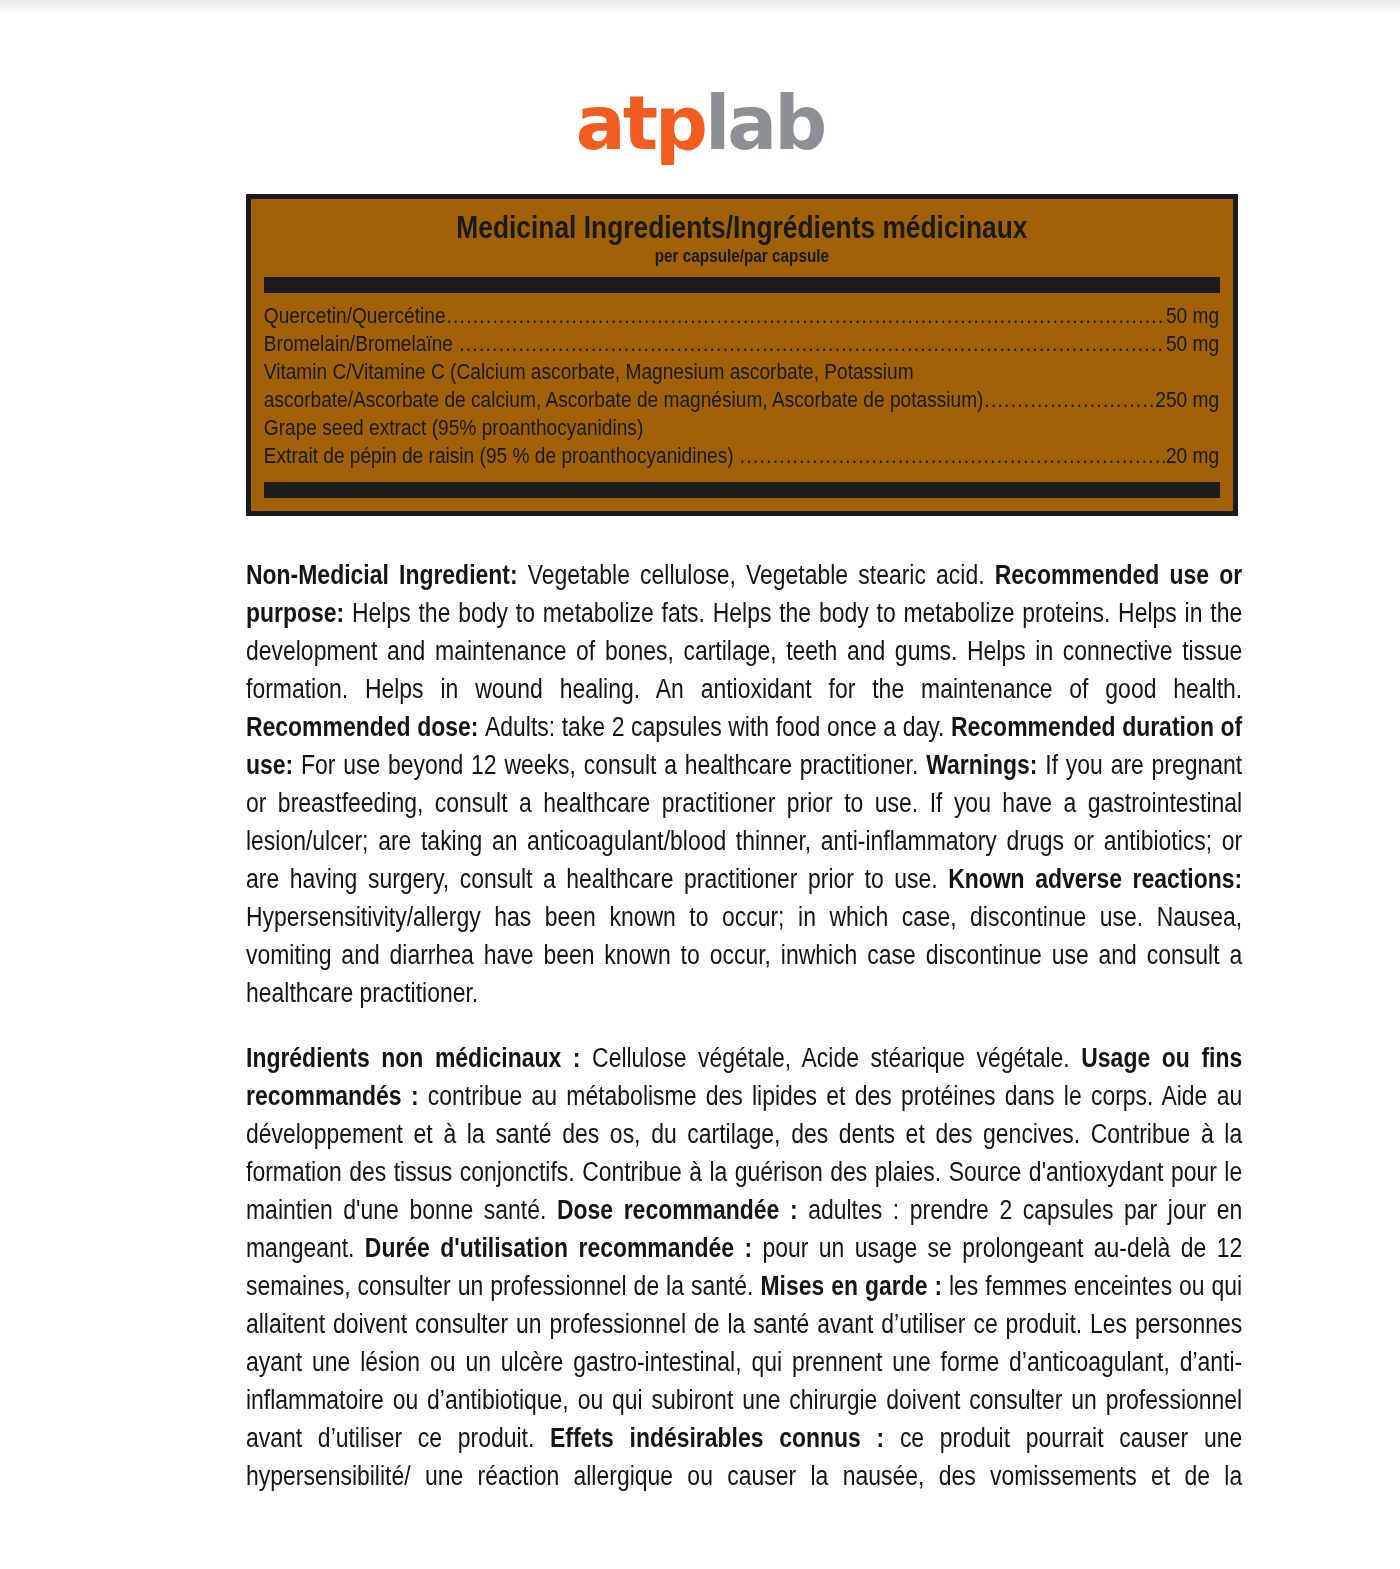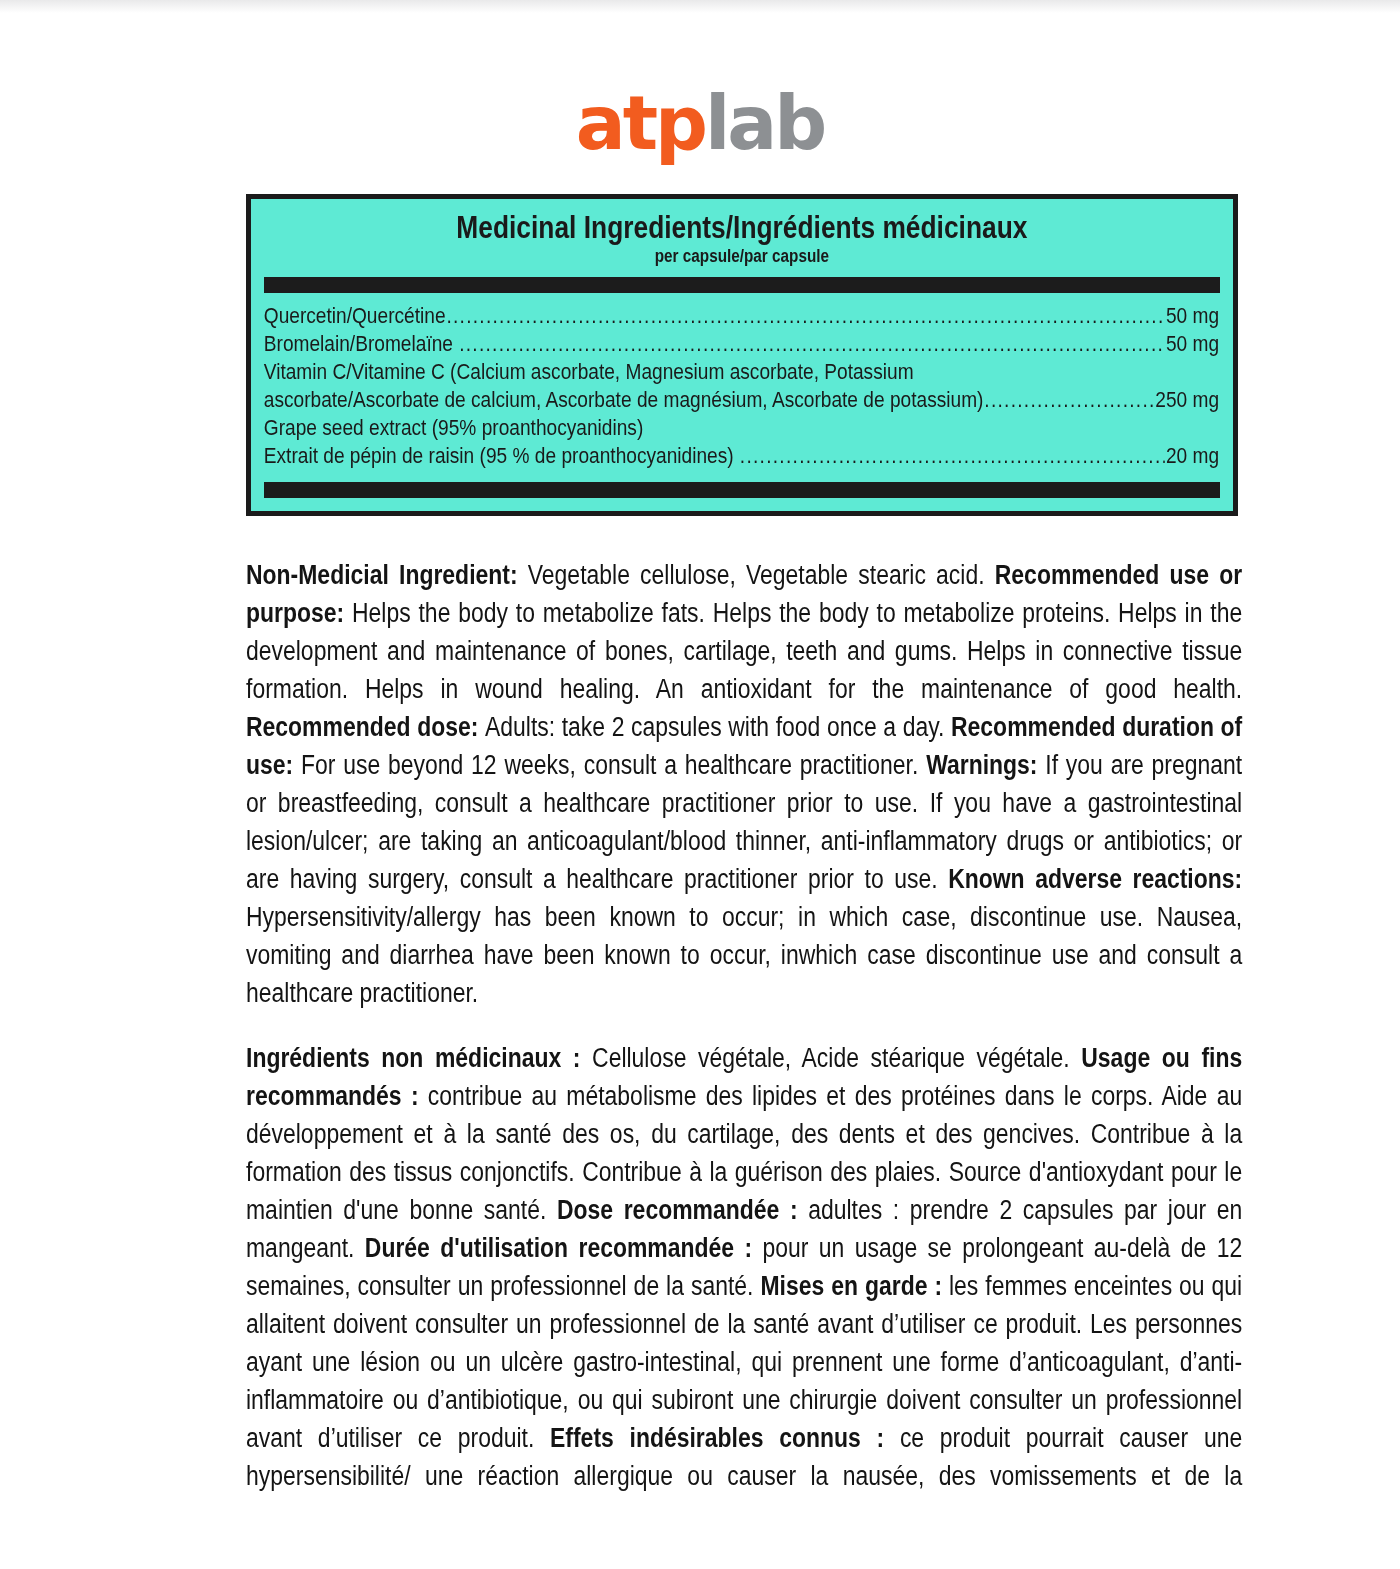--- a/index.html
+++ b/index.html
@@ -44,21 +44,21 @@
     transform-origin: 0 0;
   }
 
   
   .ing-box {
     width: 992px;
     margin: 34px 0 0 246px;
     border: 5px solid #1b1b1b;
     padding-bottom: 13px;
     box-sizing: border-box;
-    background: #5eead4;
+    background: #a16207;
   }
   .box-head {
     width: 1155px; 
     padding-top: 11px;
     padding-bottom: 9px;
     text-align: center;
   }
   .box-title {
     font-size: 31px;
     font-weight: bold;

